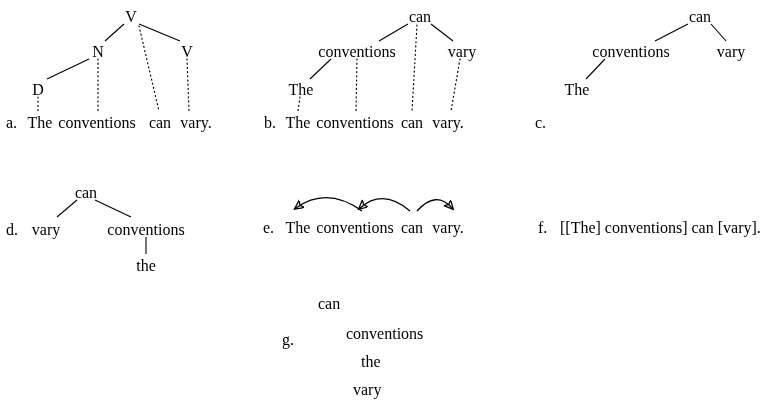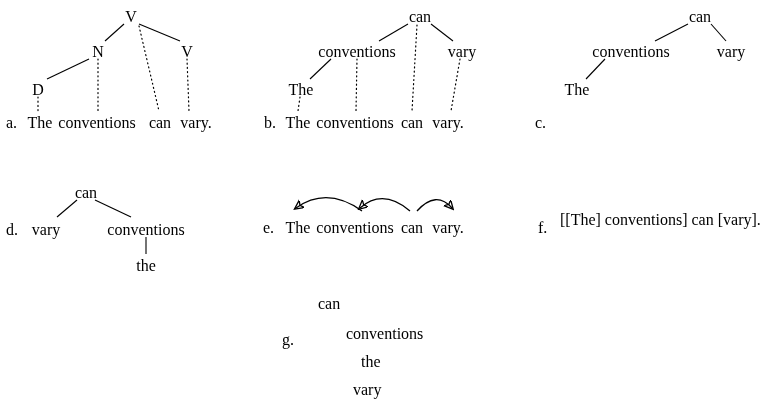--- a/index.html
+++ b/index.html
@@ -115,21 +115,21 @@
   <div>
     <span class="t" style="left:263px; top:220px">e.</span>
     <span class="t c" style="left:298px; top:220px">The</span>
     <span class="t c" style="left:355px; top:220px">conventions</span>
     <span class="t c" style="left:412px; top:220px">can</span>
     <span class="t c" style="left:448px; top:220px">vary.</span>
   </div>
 
   <div>
     <span class="t" style="left:538px; top:220px">f.</span>
-    <span class="t" style="left:560px; top:212px">[[The] conventions] can [vary].</span>
+    <span class="t" style="left:560px; top:220px">[[The] conventions] can [vary].</span>
   </div>
 
   <div>
     <span class="t" style="left:282px; top:332px">g.</span>
     <span class="t" style="left:318px; top:296px">can</span>
     <span class="t" style="left:346px; top:326px">conventions</span>
     <span class="t" style="left:361px; top:354px">the</span>
     <span class="t" style="left:353px; top:382px">vary</span>
   </div>
 

